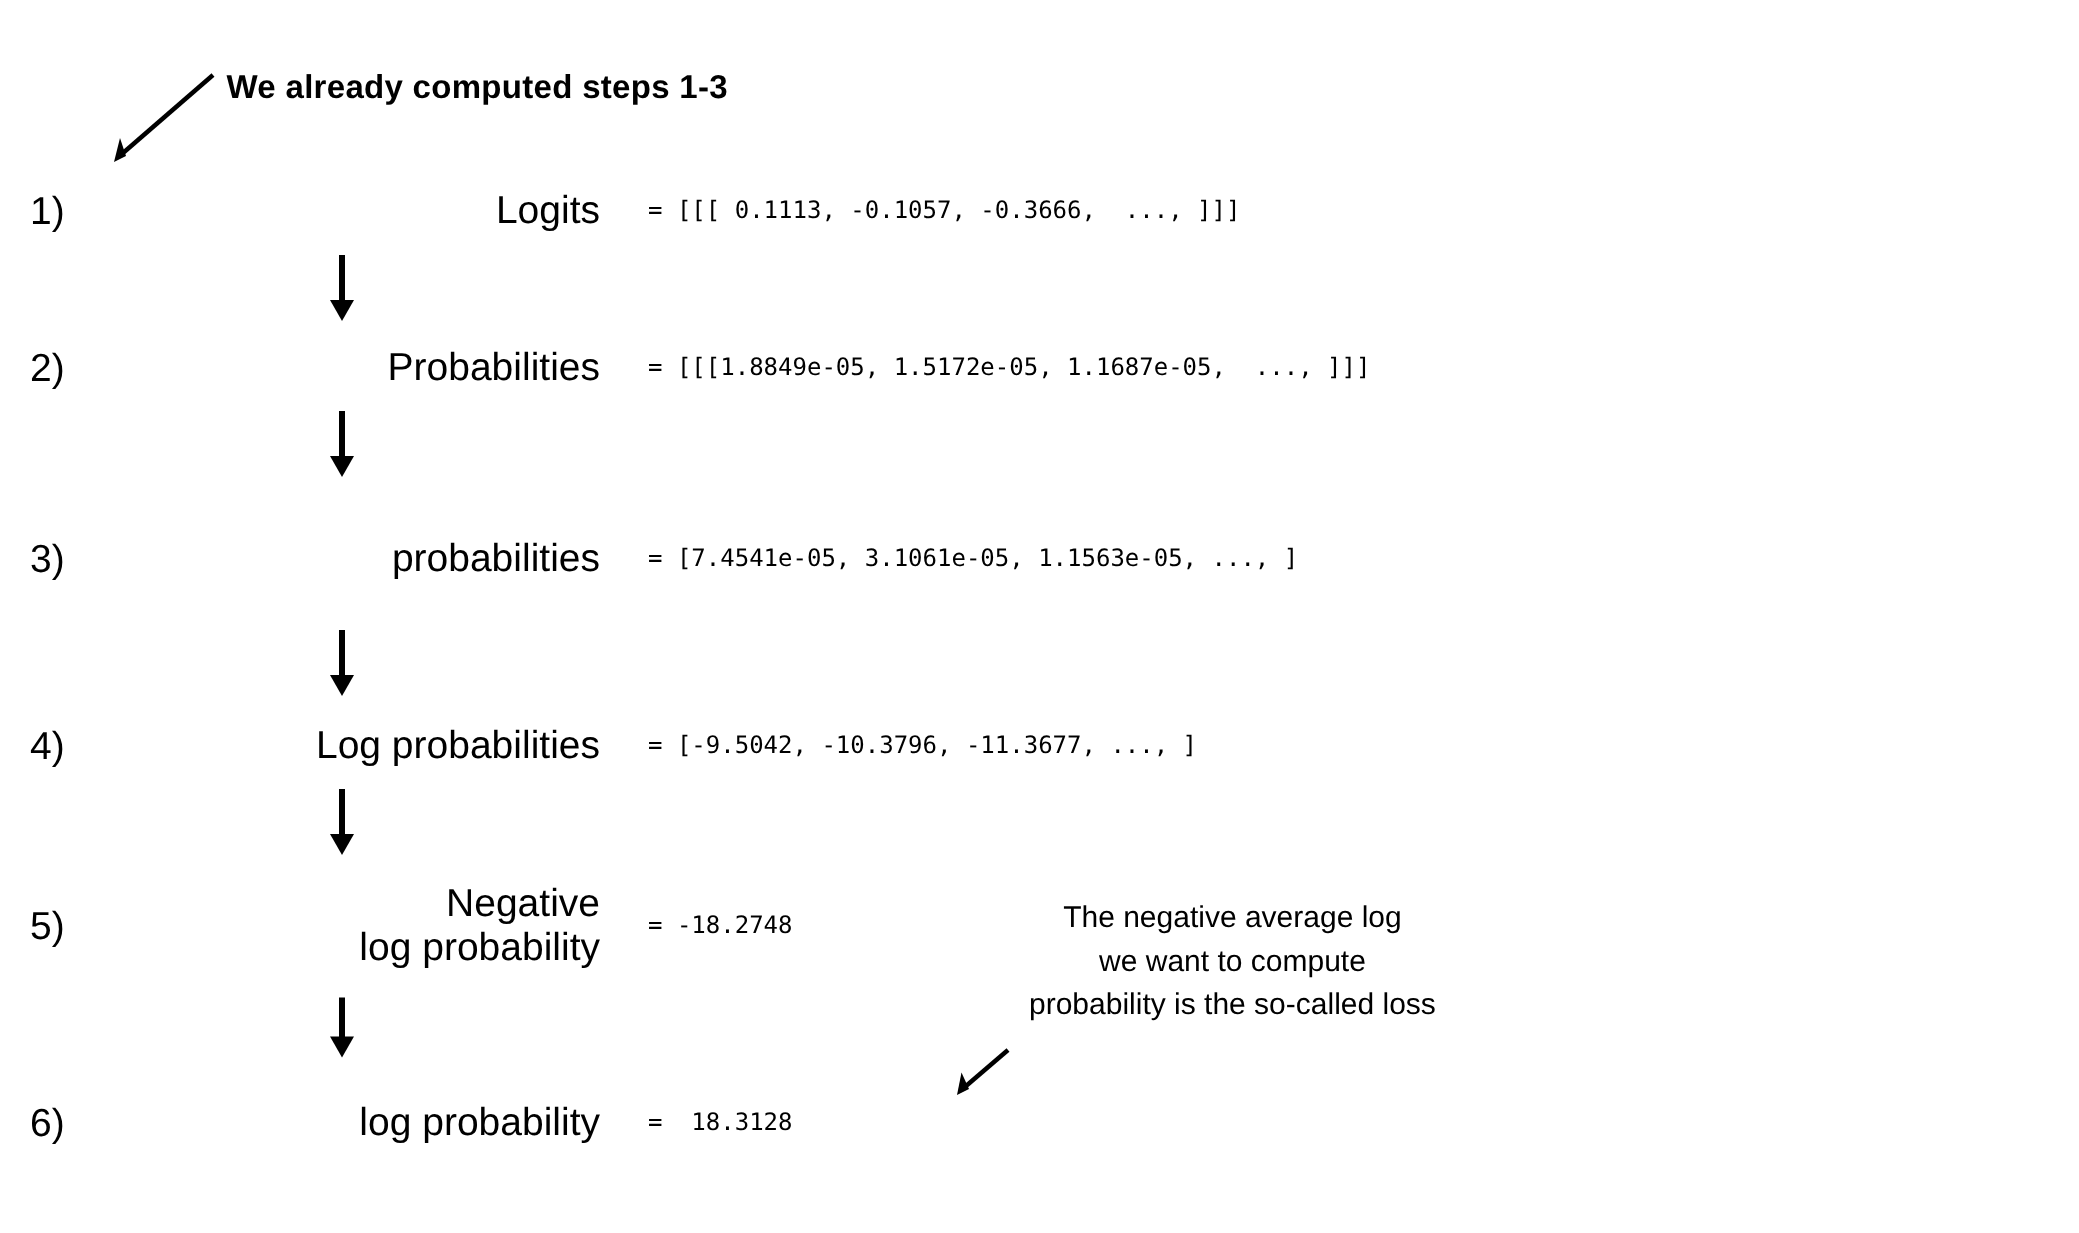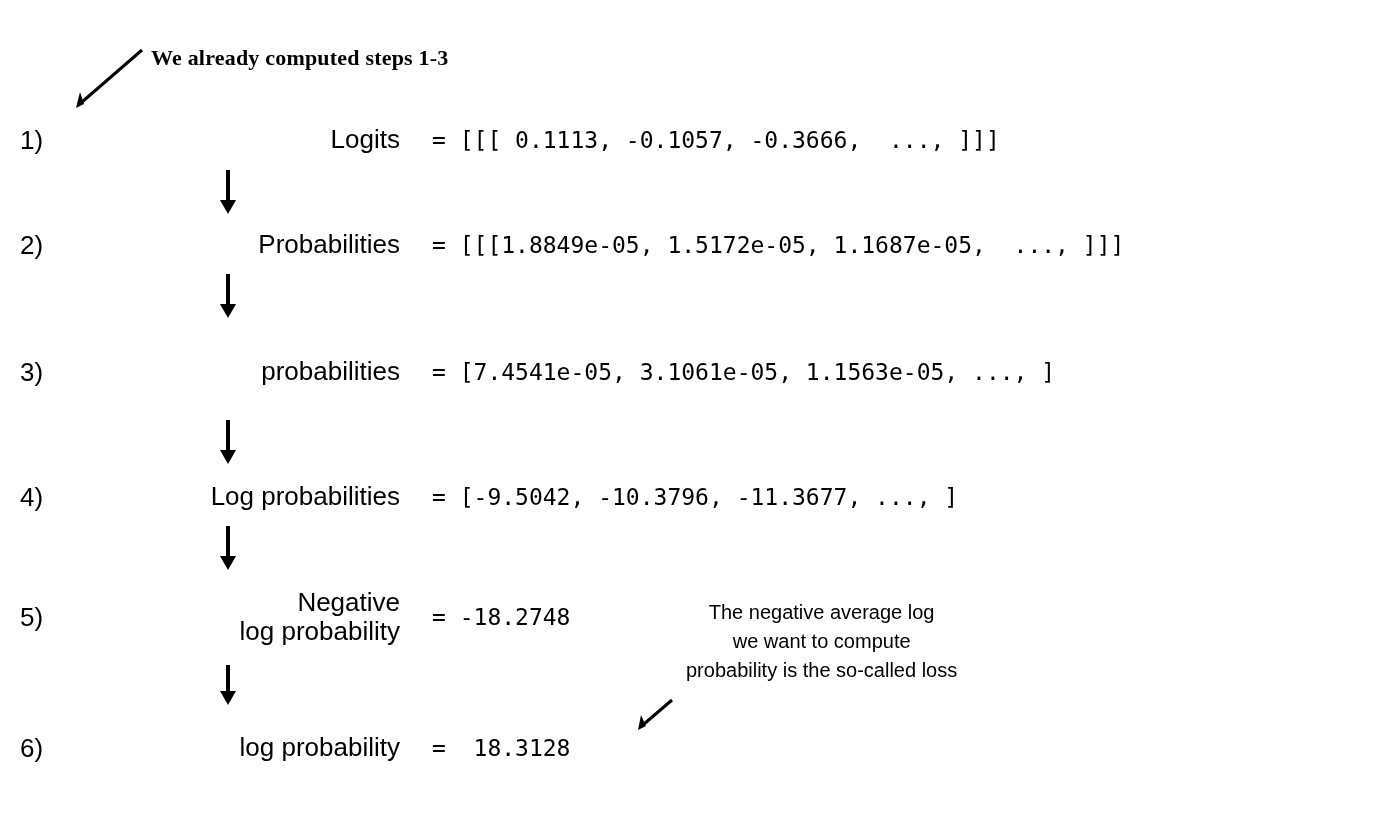--- a/index.html
+++ b/index.html
@@ -22,21 +22,21 @@
   }
 
   
   .annotation {
     position: absolute;
     font-weight: bold;
     font-size: 22px;
     letter-spacing: 0.2px;
     white-space: nowrap;
   }
-  #annotation-top { left: 151px; top: 45px; font-family: Liberation Serif, serif; }
+  #annotation-top { left: 151px; top: 45px; }
 
   .annotation-block {
     position: absolute;
     font-weight: normal;
     font-size: 20px;
     line-height: 1.45;
     text-align: center;
     white-space: nowrap;
   }
   #annotation-loss { left: 686px; top: 598px; }
@@ -65,21 +65,21 @@
     width: 340px;
     text-align: right;
     font-size: 26px;
     line-height: 1.12;
     transform: translateY(-50%);
   }
   .step-value {
     position: absolute;
     left: 432px;
     font-family: "DejaVu Sans Mono", monospace;
-    font-size: 23px;
+    font-size: 16px;
     line-height: 1;
     white-space: pre;
     transform: translateY(-50%);
   }
 
   
   .down-arrow {
     position: absolute;
     left: 213px;
     width: 30px;

